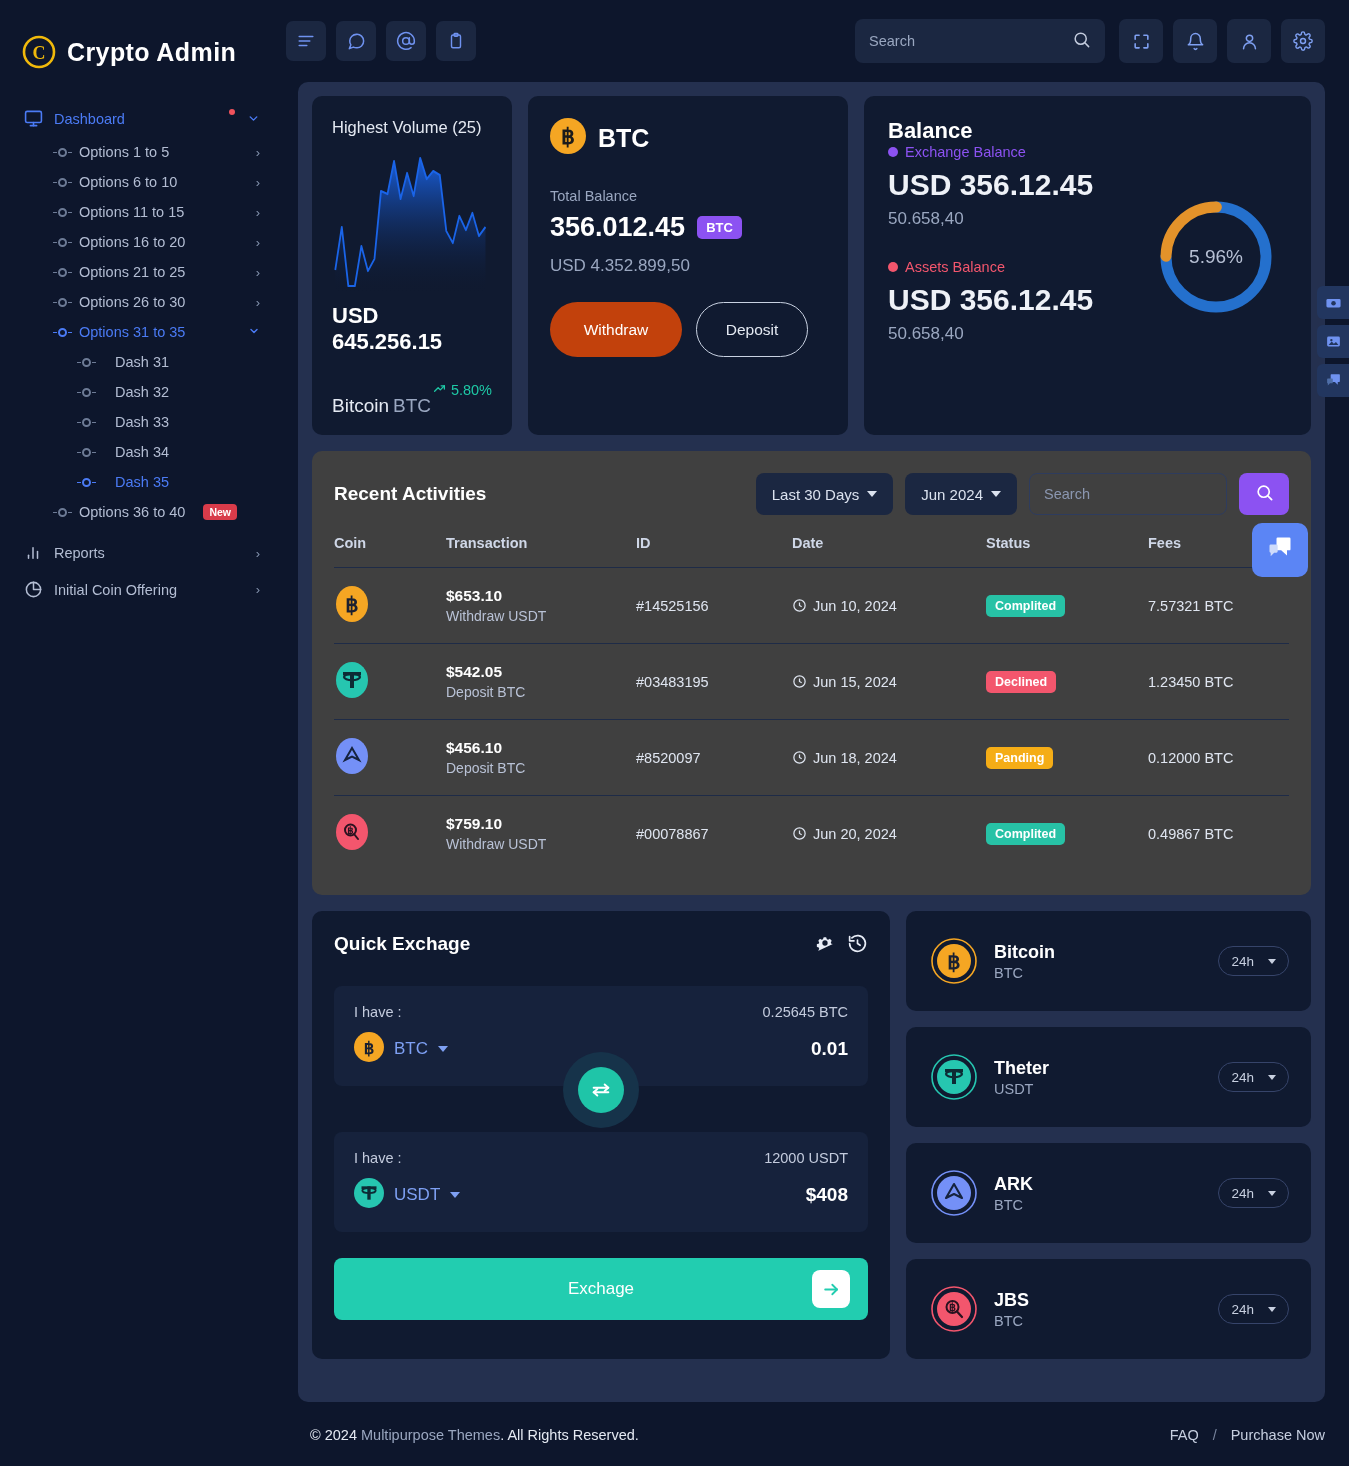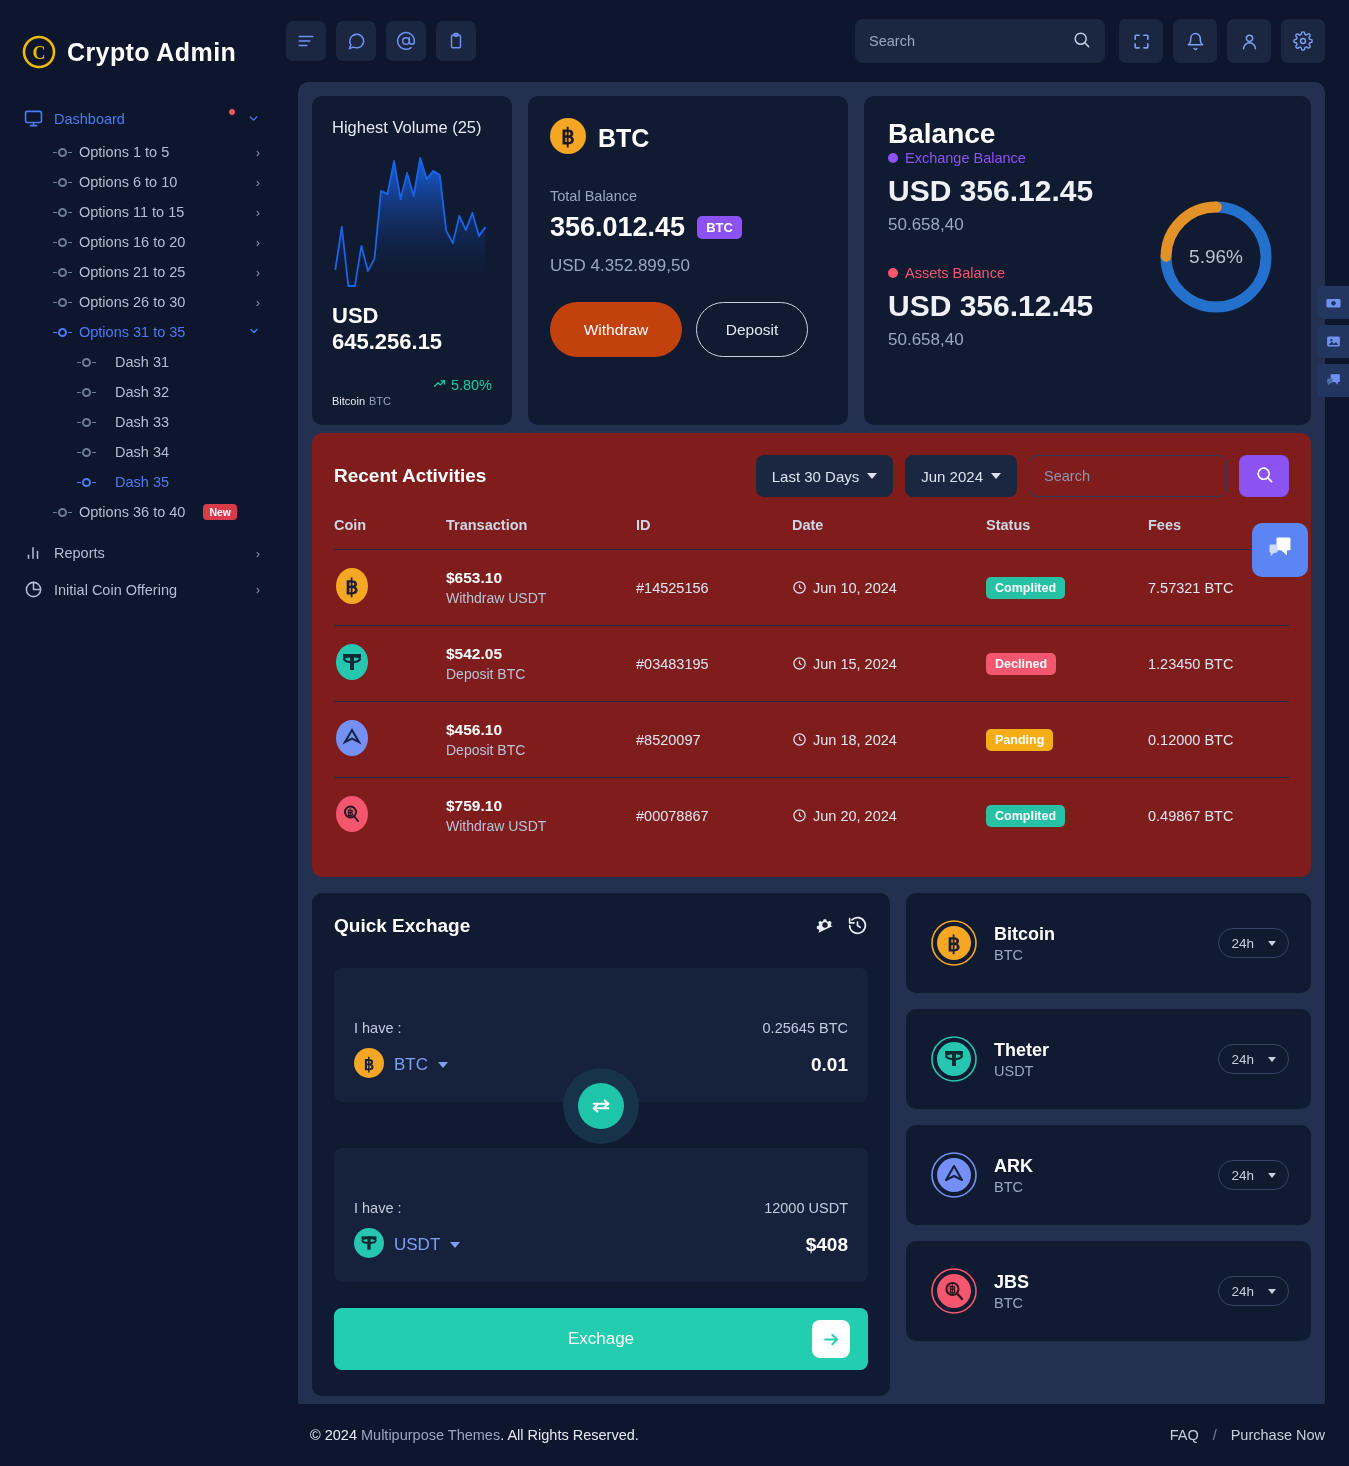--- a/index.html
+++ b/index.html
@@ -100,21 +100,21 @@
   }
 
   
   .cards3 { display: flex; gap: 16px; }
   .card { background: #101a30; border-radius: 10px; }
   .card-vol { width: 200px; padding: 22px 20px 18px 20px; display: flex; flex-direction: column;}
   .card-title { font-size: 16.5px; color: #e4e9f2; }
   .spark { flex: 1; display: flex; align-items: flex-end; justify-content: center; padding: 14px 0 6px 0;}
   .vol-amount { font-size: 22px; font-weight: bold; color: #fff; margin-top: 6px; }
   .vol-row { display: flex; align-items: center; margin-top: 8px; }
-  .vol-coin { font-size: 11px; color: #e4e9f2; font-weight: bold; margin-top: 32px;}
+  .vol-coin { font-size: 19px; color: #e4e9f2; font-weight: bold; margin-top: 32px;}
   .vol-coin span { color: #9aa7c0; font-weight: normal; margin-left: 4px;}
   .vol-pct { margin-left: auto; font-size: 14.5px; color: #1ec8a5; display: flex; align-items: center; gap: 4px;}
 
   .card-btc { width: 320px; padding: 22px 22px 20px 22px; }
   .btc-head { display: flex; align-items: center; gap: 12px; }
   .btc-name { font-size: 25px; font-weight: bold; color: #fff; }
   .lbl-sm { font-size: 14.5px; color: #9aa7c0; margin-top: 30px; }
   .btc-amt-row { display: flex; align-items: center; gap: 12px; margin-top: 8px; }
   .btc-amt { font-size: 27px; font-weight: bold; color: #fff; }
   .chip-btc { background: #8c52f2; color: #fff; font-size: 13px; font-weight: 600; border-radius: 5px; padding: 4px 9px; }
@@ -126,34 +126,34 @@
     border: 0; font-family: "Liberation Sans", sans-serif;
   }
   .btn-deposit {
     width: 112px; height: 55px; border-radius: 28px; background: transparent;
     border: 1px solid #c9d2e2; color: #e4e9f2; font-size: 15.5px;
     display: flex; align-items: center; justify-content: center; cursor: pointer;
     font-family: "Liberation Sans", sans-serif;
   }
 
   .card-bal { flex: 1; padding: 22px 22px 20px 24px; position: relative; }
-  .bal-title { font-size: 28px; font-weight: bold; color: #fff; }
+  .bal-title { font-size: 22px; font-weight: bold; color: #fff; }
   .bal-legend { display: flex; align-items: center; gap: 7px; }
   .ldot { width: 10px; height: 10px; border-radius: 50%; }
   .bal-legend .ltxt { font-size: 14.5px; }
   .bal-amt { font-size: 30px; font-weight: bold; color: #eef1f7; margin-top: 8px; }
   .bal-sub { font-size: 17px; color: #9aa7c0; margin-top: 7px; }
   .donut { position: absolute; right: 34px; top: 100px; width: 122px; height: 122px; }
   .donut-label {
     position: absolute; inset: 0; display: flex; align-items: center; justify-content: center;
     font-size: 19px; color: #b7c0d4;
   }
 
   
-  .panel { background: #7f1d1d; border-radius: 10px; margin-top: 8px; padding: 22px 22px 24px 22px; position: relative;}
+  .panel { background: #404040; border-radius: 10px; margin-top: 16px; padding: 22px 22px 24px 22px; position: relative;}
   .panel-head { display: flex; align-items: center; }
   .panel-title { font-size: 19px; font-weight: bold; color: #fff; }
   .filters { margin-left: auto; display: flex; align-items: center; gap: 12px; }
   .dd {
     background: #1b2741; border: 0; border-radius: 8px; height: 42px; padding: 0 16px;
     color: #dbe2ef; font-size: 15px; display: flex; align-items: center; gap: 8px; cursor: pointer;
     font-family: "Liberation Sans", sans-serif;
   }
   .caret { width: 0; height: 0; border-left: 5px solid transparent; border-right: 5px solid transparent; border-top: 6px solid #dbe2ef; }
   .srch2 {
@@ -183,21 +183,21 @@
   .p-declined { background: #f3566d; }
   .p-panding { background: #f5ad16; }
 
   
   .bottom { display: flex; gap: 16px; margin-top: 16px; }
   .qx { width: 578px; background: #101a30; border-radius: 10px; padding: 22px 22px 26px 22px; }
   .qx-head { display: flex; align-items: flex-start; }
   .qx-title { font-size: 19px; font-weight: bold; color: #fff; }
   .qx-icons { margin-left: auto; display: flex; gap: 12px; }
   .xbox { background: #16223c; border-radius: 8px; padding: 18px 20px 20px 20px; margin-top: 28px; }
-  .xrow1 { display: flex; align-items: flex-end; margin-top: 34px; }
+  .xrow1 { display: flex; align-items: flex-end; }
   .xlabel { font-size: 14.5px; color: #c3cbdd; }
   .xbal { margin-left: auto; font-size: 14.5px; color: #c3cbdd; }
   .xrow2 { display: flex; align-items: center; margin-top: 12px; }
   .xcoin { display: flex; align-items: center; gap: 10px; cursor: pointer;}
   .xcoin-name { font-size: 17px; color: #7ea0f3; font-weight: 500;}
   .xval { margin-left: auto; font-size: 19px; font-weight: bold; color: #fff; }
   .swapwrap { height: 0; display: flex; justify-content: center; position: relative; }
   .swap-halo {
     position: absolute; top: -34px; width: 76px; height: 76px; border-radius: 50%;
     background: #16334a; display: flex; align-items: center; justify-content: center;

